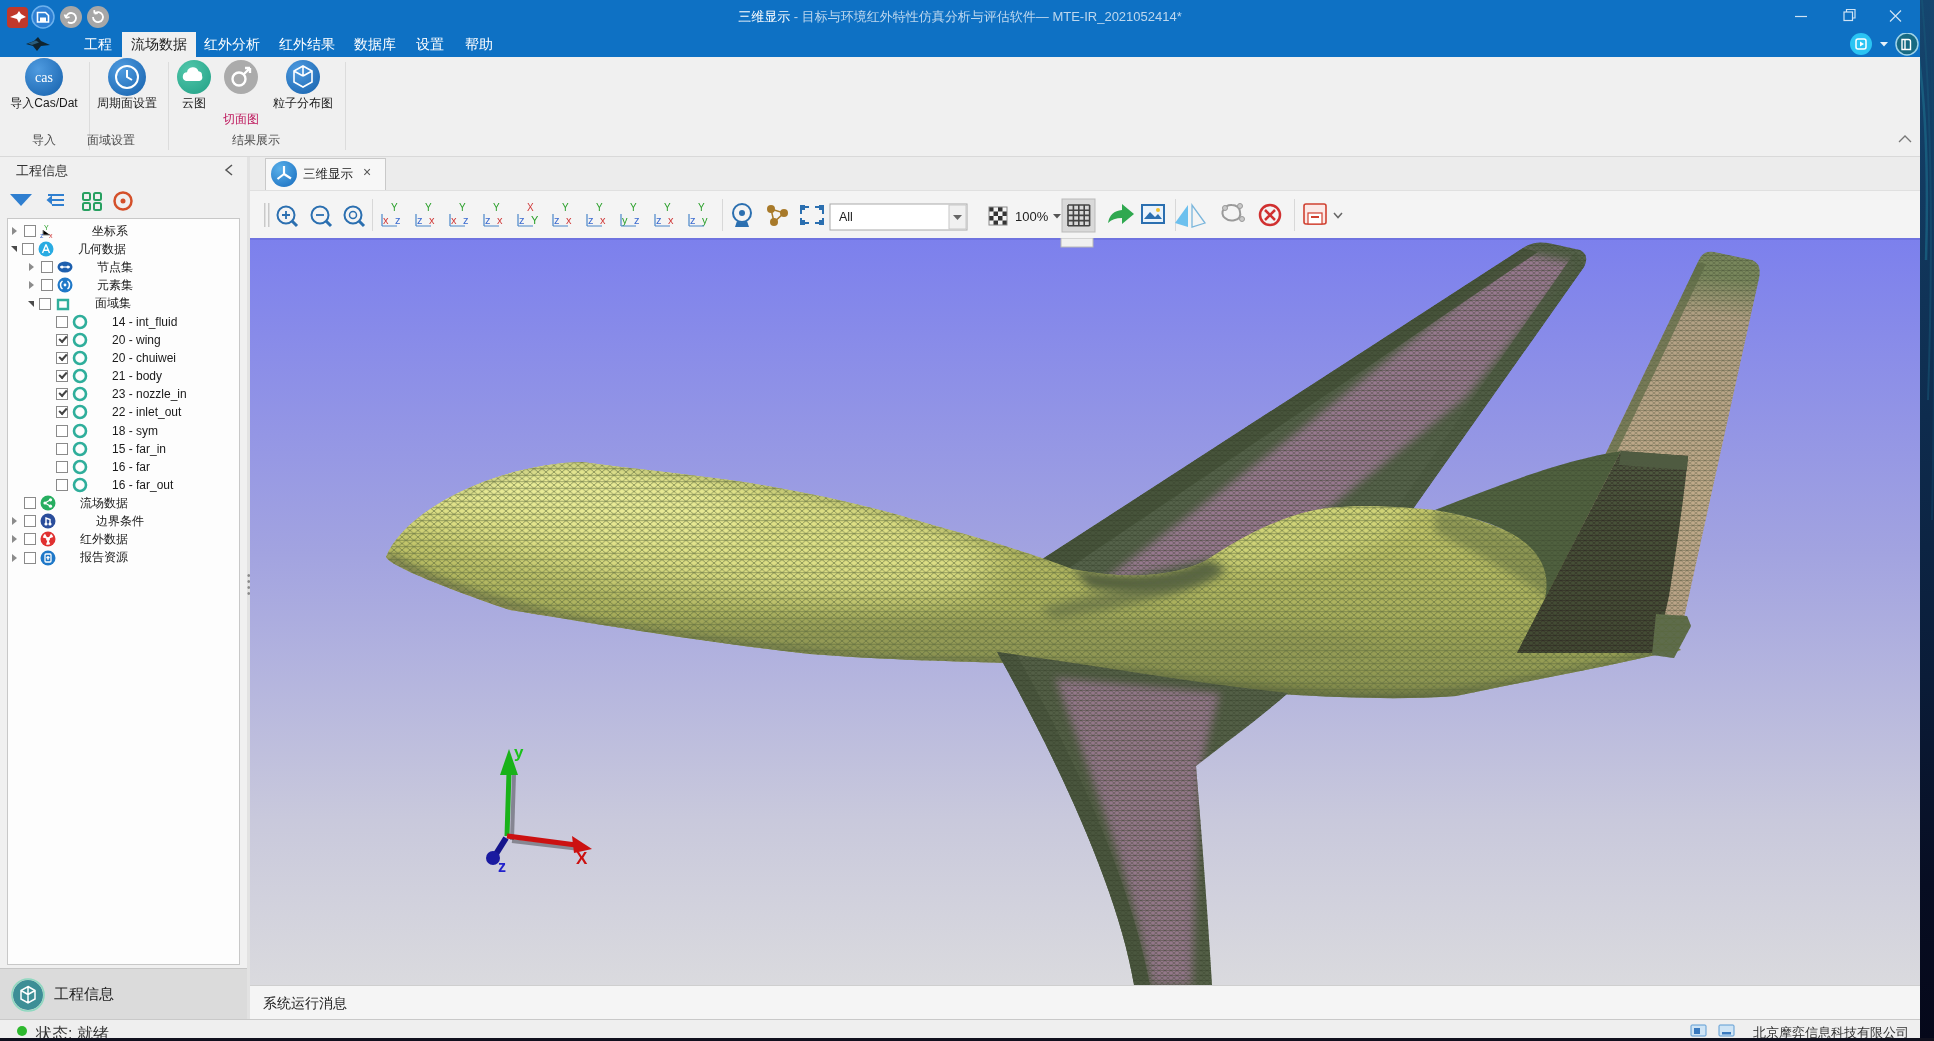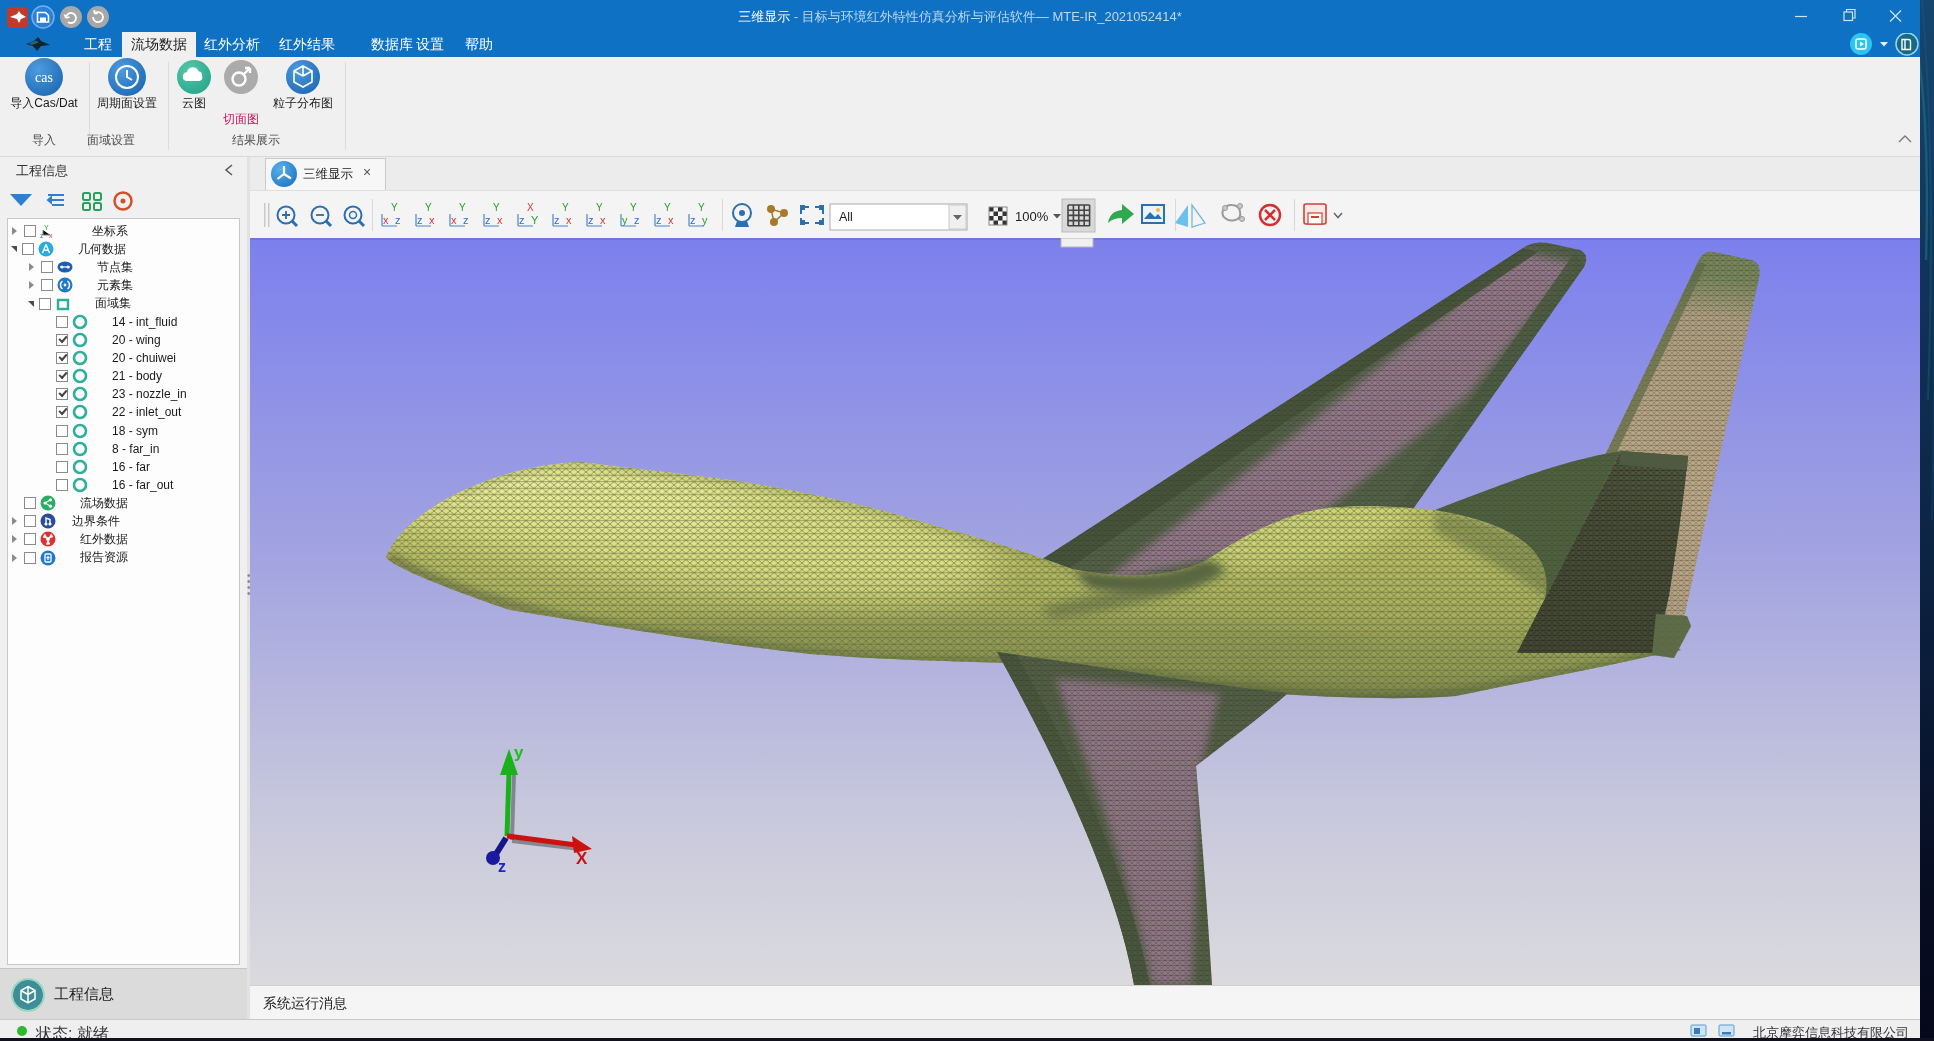--- a/index.html
+++ b/index.html
@@ -68,21 +68,21 @@
 
 <svg class="abs" style="left:24px;top:35px" width="28" height="19" viewBox="0 0 28 19">
   <path d="M2 9 L10 6 L14 2 L17 6 L26 10 L17 11 L13 16 L9 11 Z" fill="#10242f"></path>
   <path d="M4 8.5 L12 5.5 L15 7.5 L8 10 Z" fill="#2b5e7c"></path>
 </svg>
 
 <div class="abs mtab" style="left:74px;width:48px">工程</div>
 <div class="abs mtab active" style="left:122px;width:74px">流场数据</div>
 <div class="abs mtab" style="left:196px;width:72px">红外分析</div>
 <div class="abs mtab" style="left:271px;width:72px">红外结果</div>
-<div class="abs mtab" style="left:363px;width:58px">数据库</div>
+<div class="abs mtab" style="left:346px;width:58px">数据库</div>
 <div class="abs mtab" style="left:408px;width:44px">设置</div>
 <div class="abs mtab" style="left:456px;width:46px">帮助</div>
 
 <svg class="abs" style="left:1848px;top:33px" width="72" height="24" viewBox="0 0 72 24">
   <circle cx="13" cy="11" r="11" fill="#2bc4f3"></circle>
   <rect x="8" y="6" width="10" height="10" rx="2" fill="none" stroke="#fff" stroke-width="1.5"></rect>
   <path d="M12 8.5 L16 11 L12 13.5 Z" fill="#fff"></path>
   <path d="M32 9 L40 9 L36 13.5 Z" fill="#e8f2fa"></path>
   <circle cx="59" cy="11" r="11" fill="#176a83" stroke="#9fd3e8" stroke-width="1.5"></circle>
   <path d="M54 6.5 h6.5 a2 2 0 0 1 2 2 v8 h-8.5 Z M57 6.5 v10" stroke="#fff" stroke-width="1.4" fill="none"></path>
@@ -256,21 +256,21 @@
         </svg>
         <span style="margin-left:24px">18 - sym</span>
       </div>
   <div class="trow" style="top:220.7px;padding-left:29px">
         <span style="display:inline-block;width:12px"></span>
         <span style="display:inline-block;width:5px"></span>
         <span class="cb" style="margin:0 4px 0 2px"></span>
         <svg width="16" height="16" viewBox="0 0 16 16">
           <circle cx="8" cy="8" r="6" fill="none" stroke="#2fae9b" stroke-width="2.6"></circle>
         </svg>
-        <span style="margin-left:24px">8 - far_in</span>
+        <span style="margin-left:24px">15 - far_in</span>
       </div>
   <div class="trow" style="top:238.8px;padding-left:29px">
         <span style="display:inline-block;width:12px"></span>
         <span style="display:inline-block;width:5px"></span>
         <span class="cb" style="margin:0 4px 0 2px"></span>
         <svg width="16" height="16" viewBox="0 0 16 16">
           <circle cx="8" cy="8" r="6" fill="none" stroke="#2fae9b" stroke-width="2.6"></circle>
         </svg>
         <span style="margin-left:24px">16 - far</span>
       </div>
@@ -297,21 +297,21 @@
       </div>
   <div class="trow" style="top:293.2px;padding-left:2px">
         <span class="arr" style="border-left:5px solid #8c8c8c;border-top:4px solid transparent;border-bottom:4px solid transparent;margin:0 5px 0 2px"></span>
         <span class="cb" style="margin:0 4px 0 2px"></span>
         <svg width="16" height="16" viewBox="0 0 16 16">
           <circle cx="8" cy="8" r="7.5" fill="#2a4d9b"></circle>
           <path d="M6 11 V5 l4 1.5 V11" stroke="#fff" stroke-width="1.4" fill="none"></path>
           <circle cx="6" cy="11" r="1.6" fill="#fff"></circle>
           <circle cx="10" cy="11" r="1.6" fill="#fff"></circle>
         </svg>
-        <span style="margin-left:16px">边界条件</span>
+        <span style="margin-left:40px">边界条件</span>
       </div>
   <div class="trow" style="top:311.4px;padding-left:2px">
         <span class="arr" style="border-left:5px solid #8c8c8c;border-top:4px solid transparent;border-bottom:4px solid transparent;margin:0 5px 0 2px"></span>
         <span class="cb" style="margin:0 4px 0 2px"></span>
         <svg width="16" height="16" viewBox="0 0 16 16">
           <circle cx="8" cy="8" r="7.5" fill="#e03131"></circle>
           <circle cx="8" cy="8" r="2" fill="#fff"></circle>
           <path d="M8 8 L5 2.8 A6 6 0 0 0 2.8 6.5 Z M8 8 L13.2 6 A6 6 0 0 0 11 2.8 Z M8 8 L6 13.4 A6 6 0 0 0 10.3 13.3 Z" fill="#fff"></path>
         </svg>
         <span style="margin-left:24px">红外数据</span>

